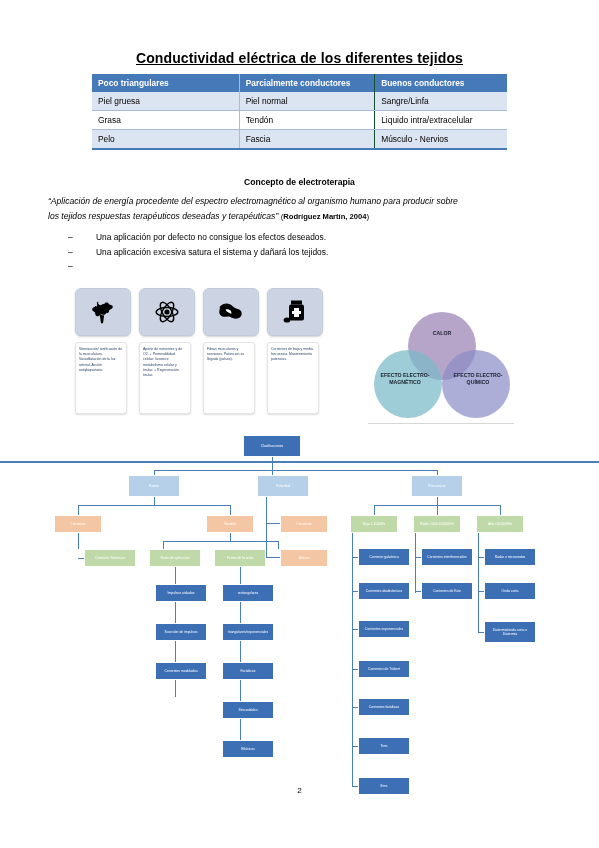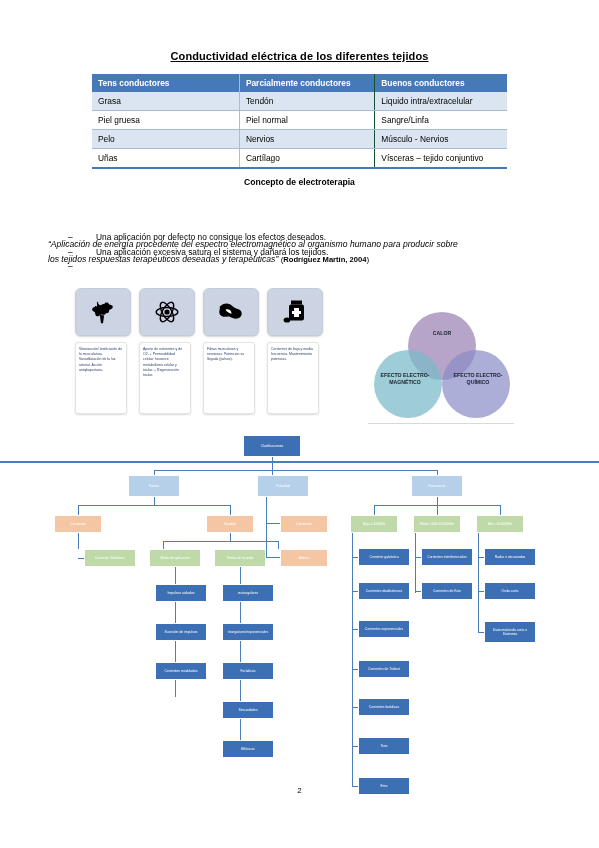--- a/index.html
+++ b/index.html
@@ -6,21 +6,21 @@
   body{
     width:599px;height:848px;background:#ffffff;
     font-family:"Liberation Sans", sans-serif;
     color:#000;position:relative;overflow:hidden;
   }
   .page{position:absolute;left:0;top:0;width:599px;height:848px;background:#fff;}
 
   
   .doc-title{
     position:absolute;left:0;top:50px;width:599px;text-align:center;
-    font-size:11px;font-weight:bold;text-decoration:underline;letter-spacing:.1px;
+    font-size:14px;font-weight:bold;text-decoration:underline;letter-spacing:.1px;
   }
 
   
   .tbl{position:absolute;left:92px;top:74px;width:415px;border-collapse:collapse;}
   .tbl td,.tbl th{
     font-size:8.4px;padding:3px 6px;text-align:left;height:12px;
     border-bottom:1px solid #a9bcd6;
   }
   .tbl thead th{
     background:#4679b8;color:#fff;font-weight:bold;font-size:8.4px;border-bottom:none;
@@ -32,21 +32,21 @@
   .tbl .c3{width:130px;border-left:1px solid #14532d;}
   .tbl tbody tr:last-child td{border-bottom:2px solid #4679b8;}
 
   
   .concept-head{
     position:absolute;left:0;top:177px;width:599px;text-align:center;
     font-size:8.6px;font-weight:bold;
   }
   .quote{
     position:absolute;left:48px;top:194px;width:505px;
-    font-size:8.6px;font-style:italic;line-height:15px;text-align:left;margin-top:43px;
+    font-size:8.6px;font-style:italic;line-height:15px;text-align:left;
   }
   .quote .cite{font-style:normal;font-weight:bold;font-size:7.6px;}
   .quote .cite-par{font-style:normal;font-size:8px;}
   .bullets{position:absolute;left:68px;top:230px;width:480px;font-size:8.4px;line-height:14.5px;}
   .bullets .row{display:flex;}
   .bullets .dash{width:28px;flex:0 0 28px;}
 
   
   .cards{position:absolute;left:75px;top:288px;width:245px;height:130px;}
   .card{position:absolute;top:0;width:54px;}
@@ -98,45 +98,40 @@
 </head>
 <body>
 
 <div class="page">
 
   <div class="doc-title">Conductividad eléctrica de los diferentes tejidos</div>
 
   <table class="tbl">
     <thead>
       <tr>
-        <th class="c1">Tens conductores</th>
+        <th class="c1">Poco triangulares</th>
         <th class="c2">Parcialmente conductores</th>
         <th class="c3">Buenos conductores</th>
       </tr>
     </thead>
     <tbody>
       <tr>
+        <td class="c1">Piel gruesa</td>
+        <td class="c2">Piel normal</td>
+        <td class="c3">Sangre/Linfa</td>
+      </tr>
+      <tr>
         <td class="c1">Grasa</td>
         <td class="c2">Tendón</td>
         <td class="c3">Liquido intra/extracelular</td>
       </tr>
       <tr>
-        <td class="c1">Piel gruesa</td>
-        <td class="c2">Piel normal</td>
-        <td class="c3">Sangre/Linfa</td>
-      </tr>
-      <tr>
         <td class="c1">Pelo</td>
-        <td class="c2">Nervios</td>
+        <td class="c2">Fascia</td>
         <td class="c3">Músculo - Nervios</td>
-      </tr>
-      <tr>
-        <td class="c1">Uñas</td>
-        <td class="c2">Cartílago</td>
-        <td class="c3">Vísceras – tejido conjuntivo</td>
       </tr>
     </tbody>
   </table>
 
   <div class="concept-head">Concepto de electroterapia</div>
   <div class="quote">
     <div>“Aplicación de energía procedente del espectro electromagnético al organismo humano para producir sobre</div>
     <div>
       <span>los tejidos respuestas terapéuticos deseadas y terapéuticas”</span>
       <span class="cite-par">(</span><span class="cite">Rodríguez Martín, 2004</span><span class="cite-par">)</span>

